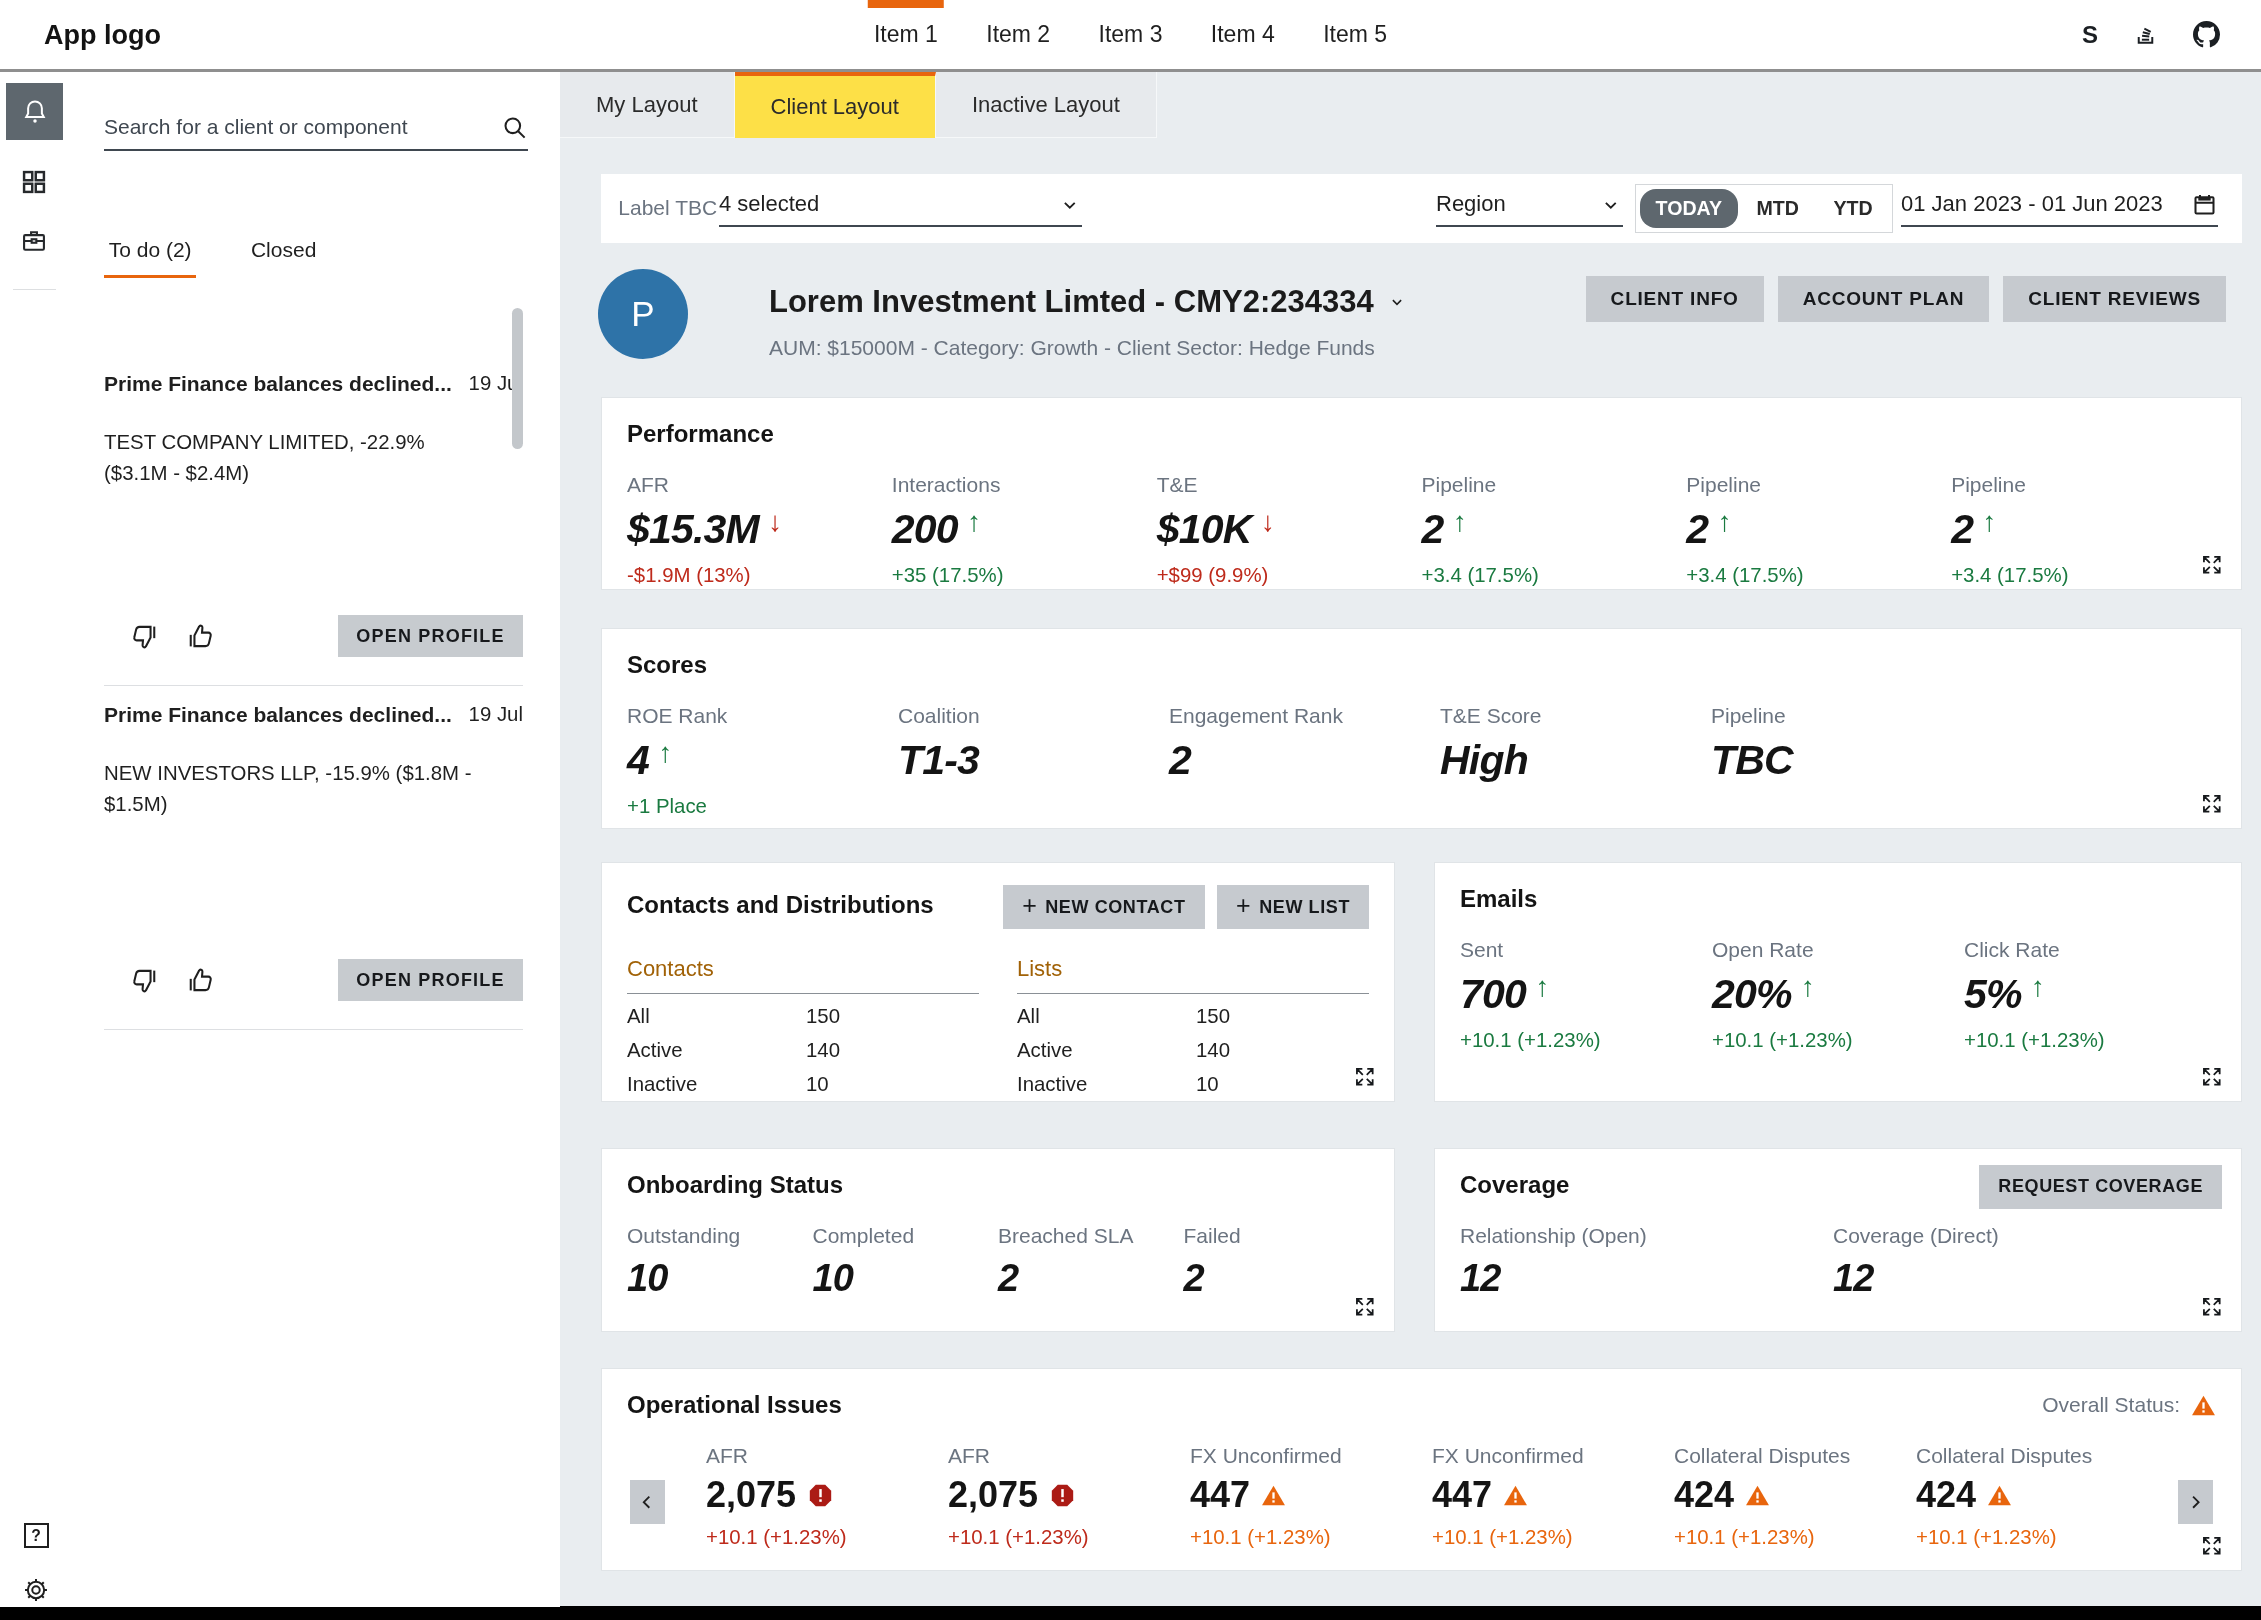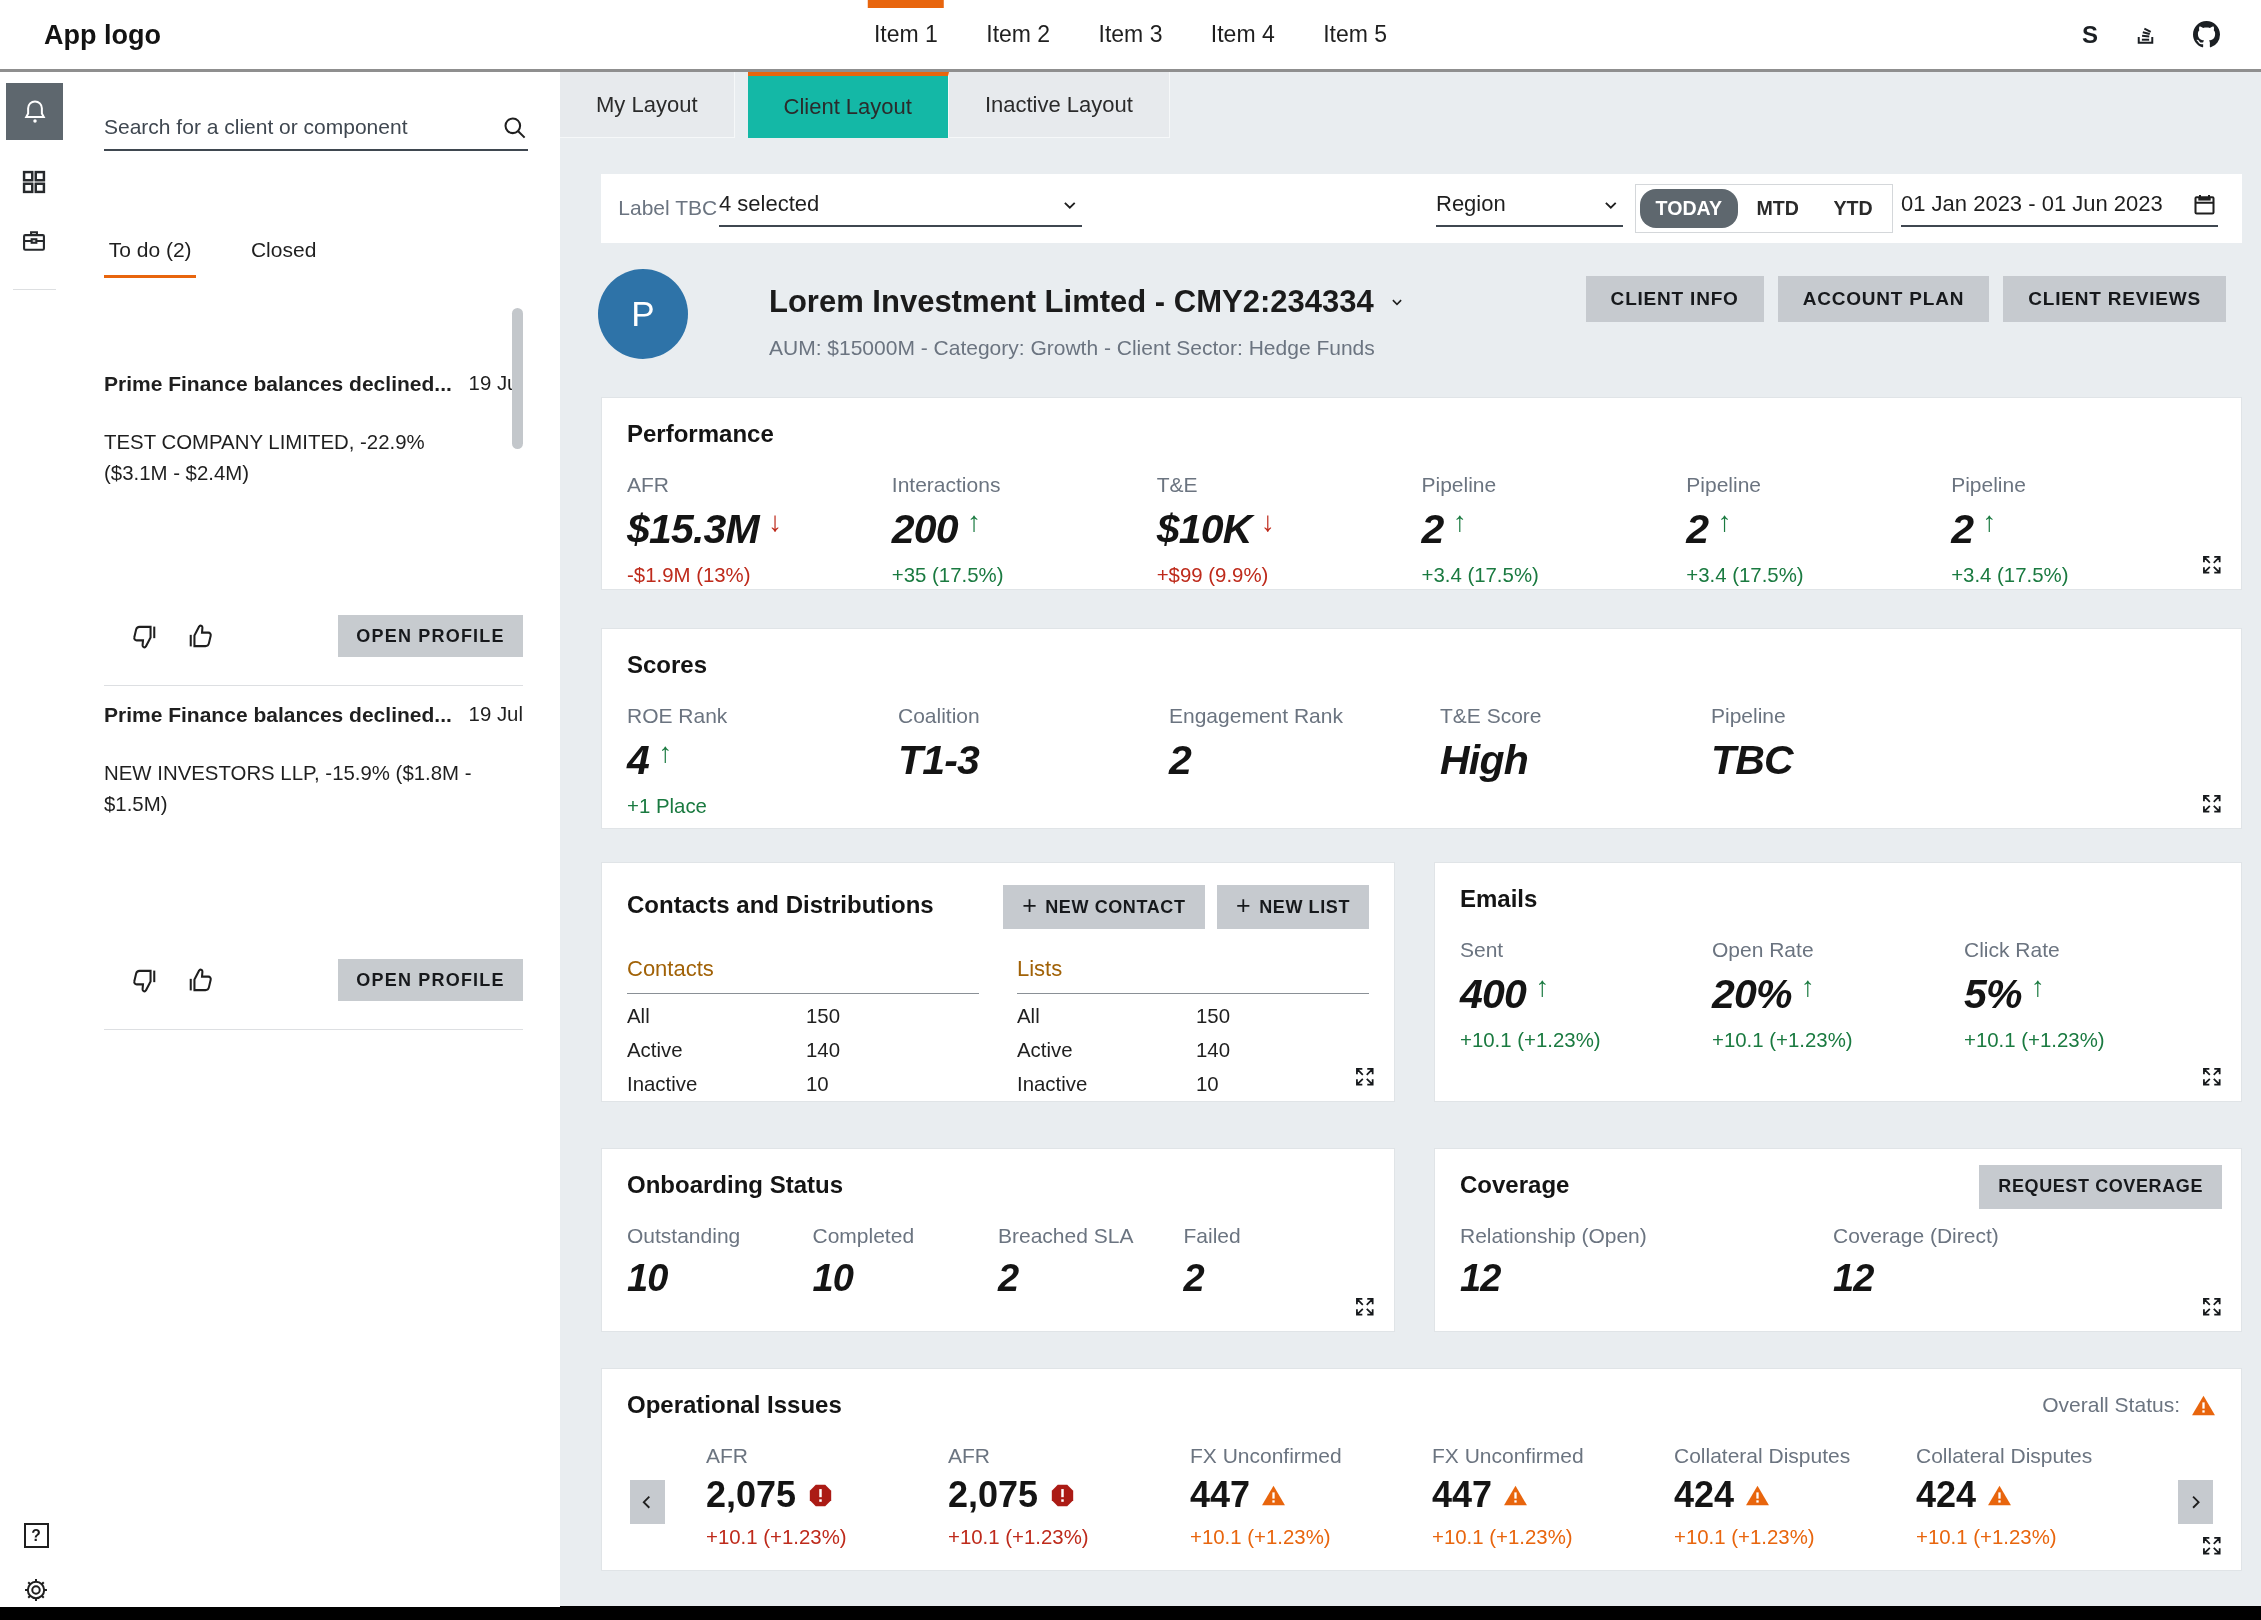--- a/index.html
+++ b/index.html
@@ -53,21 +53,21 @@
   .thumbs { display:flex; gap:23.6px; margin-left:23.6px; }
   .thumb { cursor:pointer; display:flex; }
   .open-btn { margin-left:auto; width:185px; height:42px; background:#C7CBCF; border:none;
               font:inherit; font-size:18px; font-weight:700; letter-spacing:1.2px; color:#17191C; cursor:pointer; }
   .nscroll { position:absolute; left:443px; top:236px; width:11px; height:141px; border-radius:6.3px; background:#C3C7CB; cursor:pointer; }
 
   
   .ltabs { position:absolute; left:560px; top:72px; display:flex; z-index:3; }
   .ltab { height:66px; padding:0 36px; display:flex; align-items:center; font-size:22px; color:#2B2B2B;
           background:#E7EAED; border-right:1.6px solid #F6F8F9; border-bottom:1.6px solid #F6F8F9; cursor:pointer; }
-  .ltab.active { background:#14b8a6; border-top:4.7px solid var(--accent); border-bottom:none;margin-left:13px; }
+  .ltab.active { background:#fde047; border-top:4.7px solid var(--accent); border-bottom:none; }
 
   
   .fbar { position:absolute; left:601px; top:174px; width:1641px; height:69px; background:#fff; }
   .fbar-label { position:absolute; left:17.3px; top:22px; font-size:21px; color:var(--muted); }
   .fselect { position:absolute; border-bottom:2.4px solid #3F4750; height:44px; top:9.4px;
              display:flex; align-items:center; font-size:22px; color:#1F1F1F; cursor:pointer; }
   .fs1 { left:118px; width:363px; }
   .fs2 { left:835px; width:187px; }
   .fselect .chev { margin-left:auto; display:flex; }
   .toggle { position:absolute; left:1034px; top:10.2px; height:49px; border:1.6px solid #D4D7DA; background:#fff;
@@ -523,21 +523,21 @@
         </svg>
     </span>
   </div>
 
   <div class="card emails">
     <div class="ctitle">Emails</div>
     <div class="mrow">
       <div class="mcol">
         <div class="mlabel">Sent</div>
         <div class="mval">
-            <span>400</span>
+            <span>700</span>
             <span class="arrow up">↑</span>
           </div>
         <div class="mdelta dgreen">+10.1 (+1.23%)</div>
       </div>
       <div class="mcol">
         <div class="mlabel">Open Rate</div>
         <div class="mval">
             <span>20%</span>
             <span class="arrow up">↑</span>
           </div>

